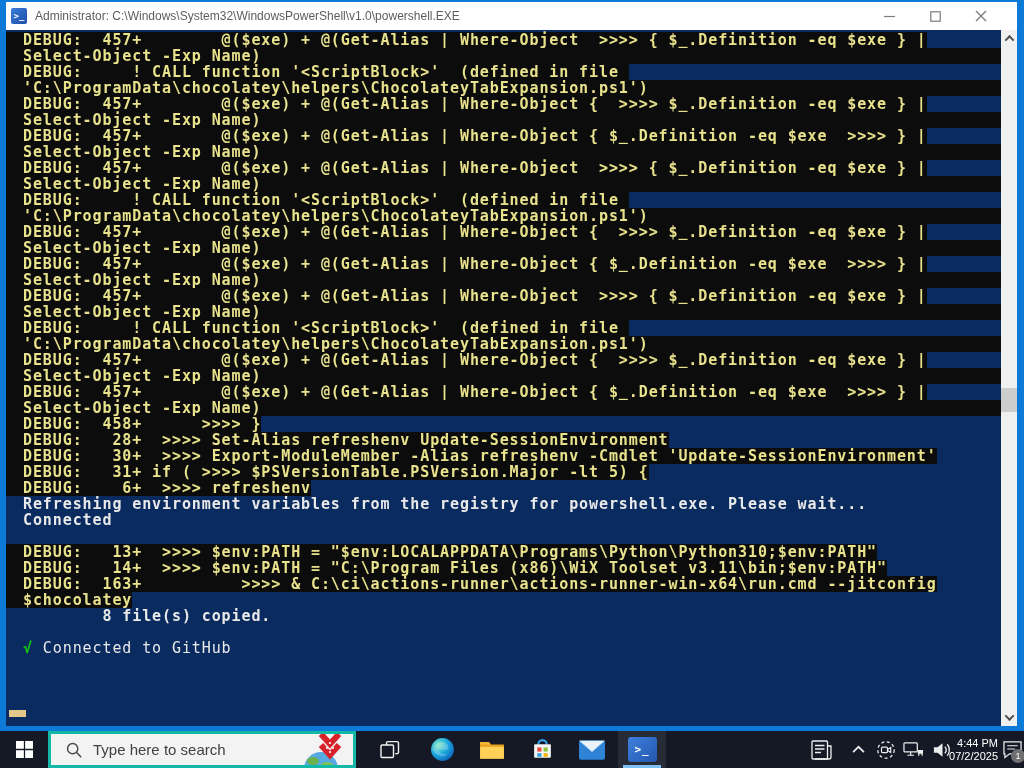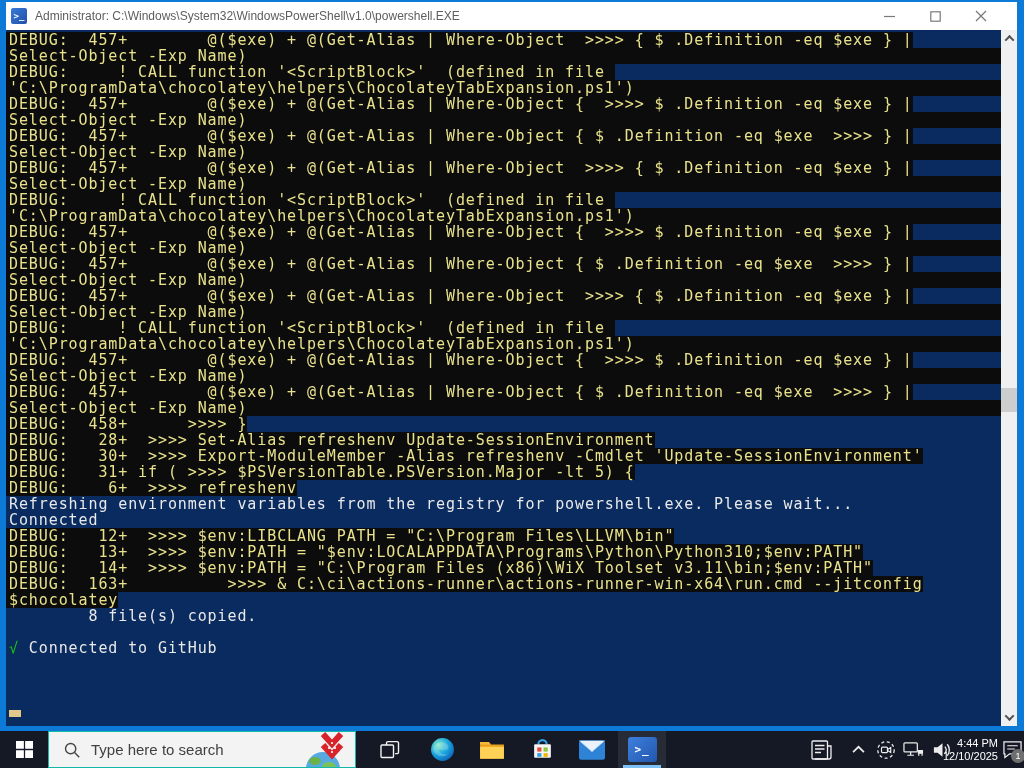--- a/index.html
+++ b/index.html
@@ -28,41 +28,41 @@
   .caption-buttons{display:flex;height:28px;margin-right:18px;}
   .caption-btn{width:46px;height:28px;display:flex;align-items:center;justify-content:center;}
   .caption-btn svg{display:block;}
 
   
   .console{position:absolute;left:6px;top:30px;width:995px;height:696px;
            background:var(--console-bg);overflow:hidden;padding-top:2px;}
   .crow{display:flex;height:16px;white-space:pre;
         font-family:"DejaVu Sans Mono","Liberation Mono",monospace;
         font-size:15px;line-height:16px;letter-spacing:0.9px;}
-  .crow > span:first-child{padding-left:3px;}
+  .crow > span:first-child{padding-left:17px;font-weight:bold;}
   .fg-y{color:var(--debug-text);} .fg-w{color:var(--console-text);} .fg-g{color:var(--success-green);}
   .bg-k{background:var(--debug-bg);} .bg-n{background:transparent;}
   .fill{flex:1;} .fill-k{background:var(--debug-bg);} .fill-n{background:transparent;}
   .cursor{width:12px;height:7px;background:var(--cursor);margin:6px 0 0 3px;flex:none;}
 
   
   .scrollbar{position:absolute;right:7px;top:30px;width:16px;height:696px;background:#f0f0f0;}
   .scroll-btn{position:absolute;left:0;width:16px;height:17px;display:flex;align-items:center;justify-content:center;}
   .scroll-up{top:0;} .scroll-down{bottom:0;}
   .chev{width:7px;height:7px;border-left:2px solid #505050;border-top:2px solid #505050;}
   .chev.up{transform:rotate(45deg) translate(1px,1px);}
   .chev.down{transform:rotate(225deg) translate(1px,1px);}
   .scroll-thumb{position:absolute;left:0;top:358px;width:16px;height:24px;background:#cdcdcd;}
 
   
   .taskbar{position:absolute;left:0;top:731px;width:1024px;height:37px;background:var(--taskbar-bg);}
   .tb-btn{position:absolute;top:0;height:37px;display:flex;align-items:center;justify-content:center;}
   .start{left:0;width:48px;}
   .searchbox{position:absolute;left:48px;top:0;width:308px;height:37px;background:#f3f3f3;
-             border:1px solid #14b8a6;display:flex;align-items:center;overflow:hidden;}
+             border:3px solid #14b8a6;display:flex;align-items:center;overflow:hidden;}
   .searchbox .mag{margin:0 10px 0 14px;flex:none;display:flex;}
   .search-text{font-size:15px;color:#414141;white-space:nowrap;flex:1;}
   .search-art{position:relative;width:56px;height:37px;flex:none;overflow:hidden;}
   .taskview{left:366px;width:48px;} .edge{left:418px;width:48px;} .fexp{left:468px;width:48px;}
   .store{left:518px;width:48px;} .mail{left:568px;width:48px;}
   .psbtn{left:618px;width:48px;background:rgba(255,255,255,.08);}
   .ps-tile{width:29px;height:25px;border-radius:3px;background:linear-gradient(135deg,#3d80dd,#2257ae);
            color:#fff;font:bold 11px/25px "DejaVu Sans Mono",monospace;text-align:center;letter-spacing:1px;}
   .ps-underline{position:absolute;left:5px;bottom:0;width:38px;height:3px;background:#7cc0f5;}
   .news{left:800px;width:44px;}
@@ -127,21 +127,21 @@
         <div class="crow"><span class="fg-y bg-k">Select-Object -Exp Name)</span><span class="fill fill-k"></span></div>
         <div class="crow"><span class="fg-y bg-k">DEBUG:  457+        @($exe) + @(Get-Alias | Where-Object { $_.Definition -eq $exe  &gt;&gt;&gt;&gt; } |</span><span class="fill fill-n"></span></div>
         <div class="crow"><span class="fg-y bg-k">Select-Object -Exp Name)</span><span class="fill fill-k"></span></div>
         <div class="crow"><span class="fg-y bg-k">DEBUG:  458+      &gt;&gt;&gt;&gt; }</span><span class="fill fill-n"></span></div>
         <div class="crow"><span class="fg-y bg-k">DEBUG:   28+  &gt;&gt;&gt;&gt; Set-Alias refreshenv Update-SessionEnvironment</span><span class="fill fill-n"></span></div>
         <div class="crow"><span class="fg-y bg-k">DEBUG:   30+  &gt;&gt;&gt;&gt; Export-ModuleMember -Alias refreshenv -Cmdlet 'Update-SessionEnvironment'</span><span class="fill fill-n"></span></div>
         <div class="crow"><span class="fg-y bg-k">DEBUG:   31+ if ( &gt;&gt;&gt;&gt; $PSVersionTable.PSVersion.Major -lt 5) {</span><span class="fill fill-n"></span></div>
         <div class="crow"><span class="fg-y bg-k">DEBUG:    6+  &gt;&gt;&gt;&gt; refreshenv</span><span class="fill fill-n"></span></div>
         <div class="crow"><span class="fg-w bg-n">Refreshing environment variables from the registry for powershell.exe. Please wait...</span><span class="fill fill-n"></span></div>
         <div class="crow"><span class="fg-w bg-n">Connected</span><span class="fill fill-n"></span></div>
-        <div class="crow"><span class="fg-y bg-k">DEBUG:   12+  &gt;&gt;&gt;&gt; $env:LIBCLANG_PATH = "C:\Program Files\LLVM\bin"</span><span class="fill fill-n"></span></div>
+        <div class="crow"><span class="fill fill-n"></span></div>
         <div class="crow"><span class="fg-y bg-k">DEBUG:   13+  &gt;&gt;&gt;&gt; $env:PATH = "$env:LOCALAPPDATA\Programs\Python\Python310;$env:PATH"</span><span class="fill fill-n"></span></div>
         <div class="crow"><span class="fg-y bg-k">DEBUG:   14+  &gt;&gt;&gt;&gt; $env:PATH = "C:\Program Files (x86)\WiX Toolset v3.11\bin;$env:PATH"</span><span class="fill fill-n"></span></div>
         <div class="crow"><span class="fg-y bg-k">DEBUG:  163+          &gt;&gt;&gt;&gt; &amp; C:\ci\actions-runner\actions-runner-win-x64\run.cmd --jitconfig</span><span class="fill fill-n"></span></div>
         <div class="crow"><span class="fg-y bg-k">$chocolatey</span><span class="fill fill-n"></span></div>
         <div class="crow"><span class="fg-w bg-n">        8 file(s) copied.</span><span class="fill fill-n"></span></div>
         <div class="crow"><span class="fill fill-n"></span></div>
         <div class="crow"><span class="fg-g bg-n">√</span><span class="fg-w bg-n"> Connected to GitHub</span><span class="fill fill-n"></span></div>
         <div class="crow"><span class="fill fill-n"></span></div>
         <div class="crow"><span class="fill fill-n"></span></div>
         <div class="crow"><span class="fill fill-n"></span></div>
@@ -281,21 +281,21 @@
 
     <div class="tb-btn vol">
       <svg width="21" height="18" viewBox="0 0 22 18">
         <path d="M2 6.2v5.6h3.8L11 16V2L5.8 6.2z" fill="#ececec"></path>
         <path d="M13.5 5.5a5.5 5.5 0 0 1 0 7M16 3a9.5 9.5 0 0 1 0 12" stroke="#ececec" stroke-width="1.4" fill="none"></path>
       </svg>
     </div>
 
     <div class="tb-btn clock">
       <div>4:44 PM</div>
-      <div>12/10/2025</div>
+      <div>07/2/2025</div>
     </div>
 
     <div class="tb-btn action">
       <svg width="21" height="19" viewBox="0 0 22 20" fill="none" stroke="#f0f0f0" stroke-width="1.3">
         <path d="M2 2h18v12.5H8l-5 3.8v-3.8H2z"></path>
         <path d="M5.5 6h11M5.5 9.5h8" stroke-width="1.1"></path>
       </svg>
       <div class="badge">1</div>
     </div>
   </div>

